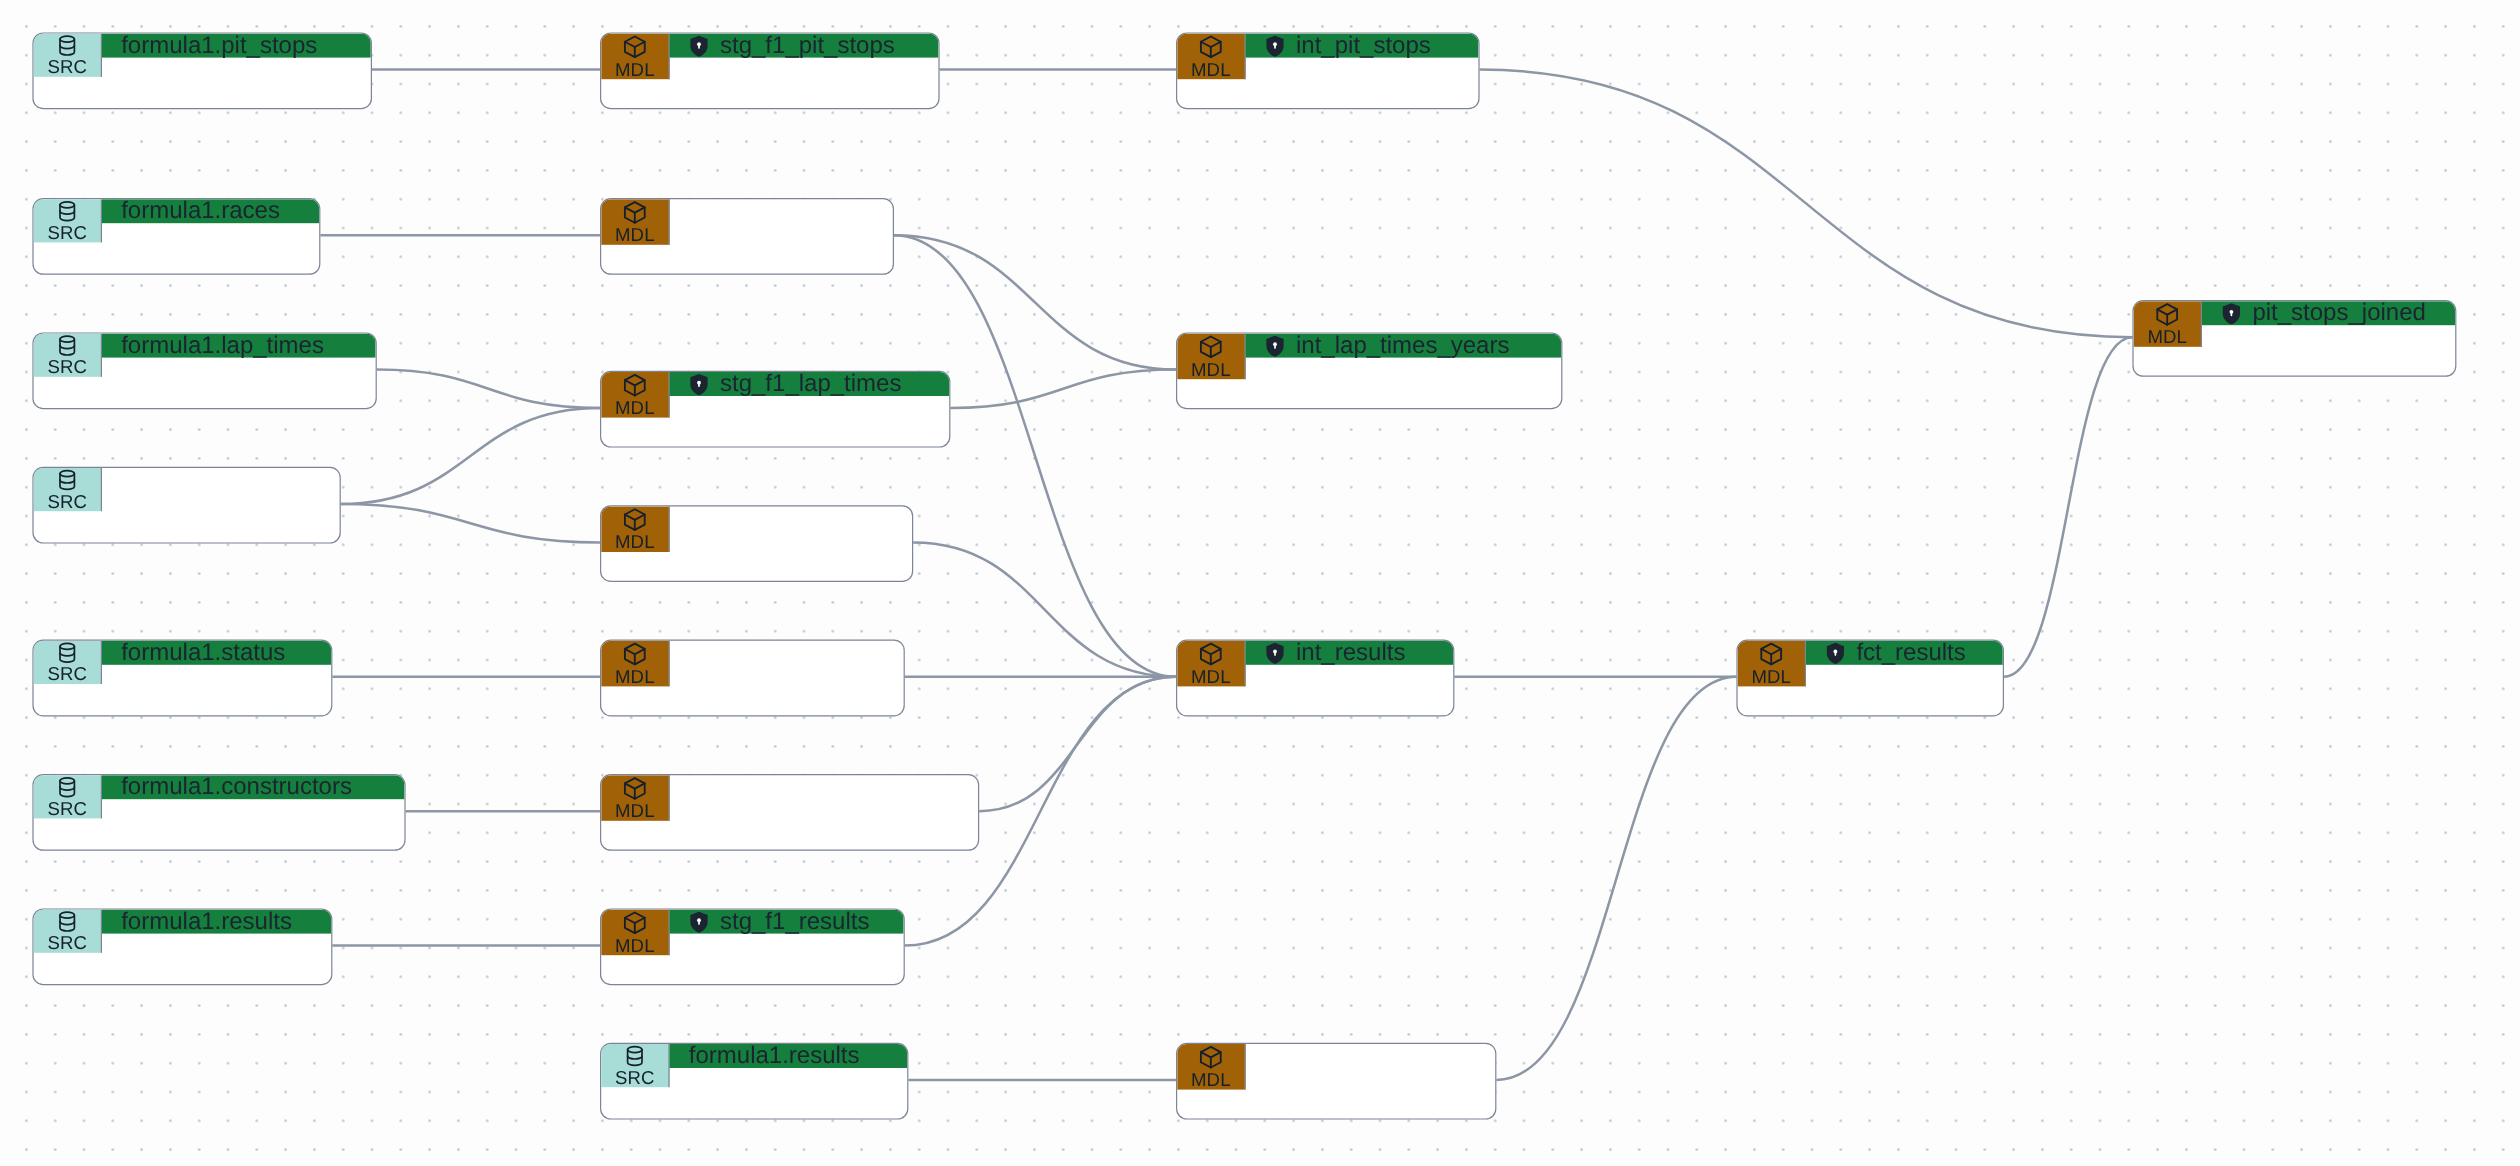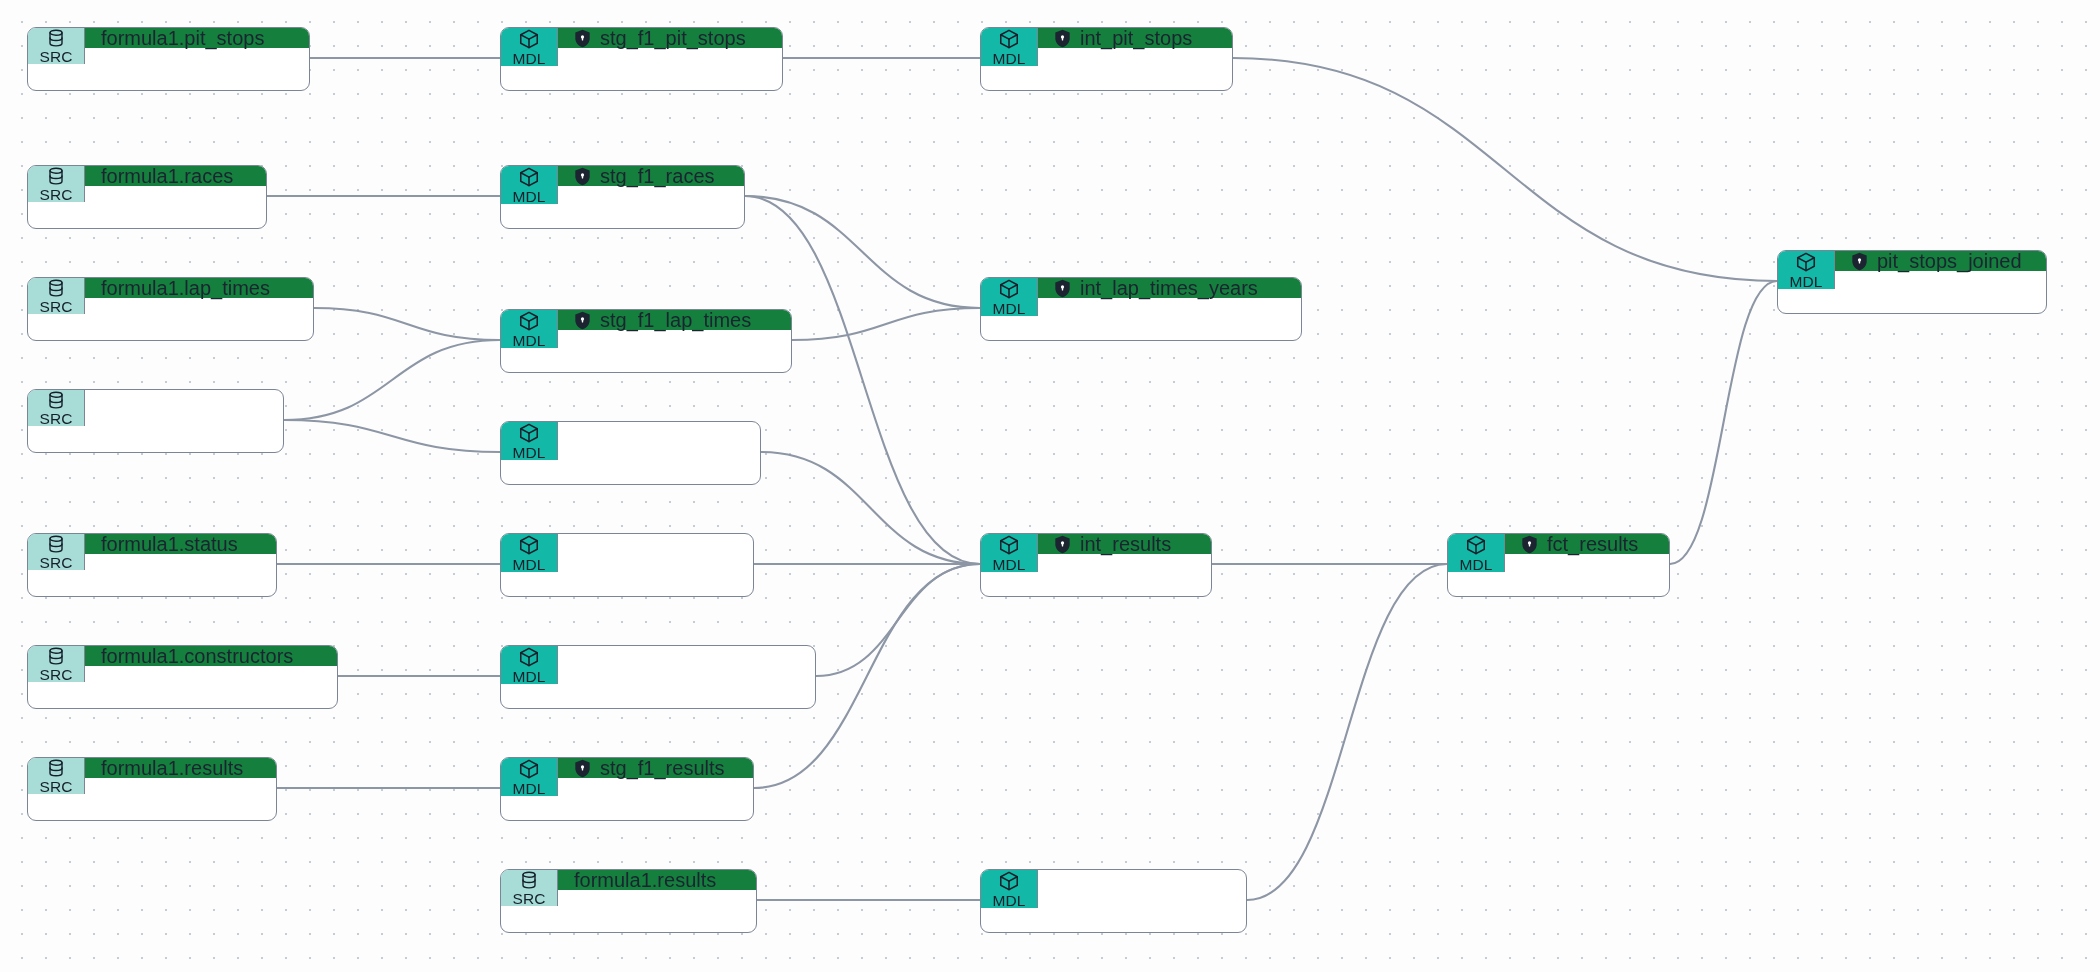--- a/index.html
+++ b/index.html
@@ -48,21 +48,21 @@
     flex: 0 0 57px;
     display: flex;
     flex-direction: column;
     align-items: center;
     justify-content: center;
     gap: 1px;
     border-right: 1.6px solid #7c8596;
     box-sizing: border-box;
   }
   .badge.src { background: #a7dcd7; }
-  .badge.mdl { background: #14b8a6; }
+  .badge.mdl { background: #a16207; }
   .badge svg { display: block; }
   .badge-label {
     font-size: 15.5px;
     line-height: 15px;
     color: #16202c;
     letter-spacing: .1px;
   }
   .node-body {
     flex: 1 1 auto;
     display: flex;
@@ -253,30 +253,20 @@
         <div class="badge mdl">
           <span>
             <svg class="icon-cube" width="22" height="22" viewBox="0 0 24 24" fill="none" stroke="#16202c" stroke-width="1.7" stroke-linejoin="round" stroke-linecap="round">
               <path d="M12 2.6 21 7.4v9.2L12 21.4 3 16.6V7.4z"></path>
               <path d="M3 7.4 12 12.2l9-4.8"></path>
               <path d="M12 12.2V21.4"></path>
             </svg>
           </span>
           <span class="badge-label">MDL</span>
         </div>
-        <div class="node-body">
-          <span>
-            <svg class="shield" width="17" height="19" viewBox="0 0 18 20">
-              <path d="M9 .7 16.6 3.6v6.1c0 4.6-3.2 8.2-7.6 9.6C4.6 17.9 1.4 14.3 1.4 9.7V3.6z" fill="#1b2430"></path>
-              <circle cx="9" cy="8.3" r="1.7" fill="#ffffff"></circle>
-              <rect x="8.25" y="8.6" width="1.5" height="3.6" rx=".7" fill="#ffffff"></rect>
-            </svg>
-          </span>
-          <span class="node-label">stg_f1_races</span>
-        </div>
       </div>
       <div class="node" style="left: 500px; top: 309px; width: 292px;">
         <div class="badge mdl">
           <span>
             <svg class="icon-cube" width="22" height="22" viewBox="0 0 24 24" fill="none" stroke="#16202c" stroke-width="1.7" stroke-linejoin="round" stroke-linecap="round">
               <path d="M12 2.6 21 7.4v9.2L12 21.4 3 16.6V7.4z"></path>
               <path d="M3 7.4 12 12.2l9-4.8"></path>
               <path d="M12 12.2V21.4"></path>
             </svg>
           </span>

